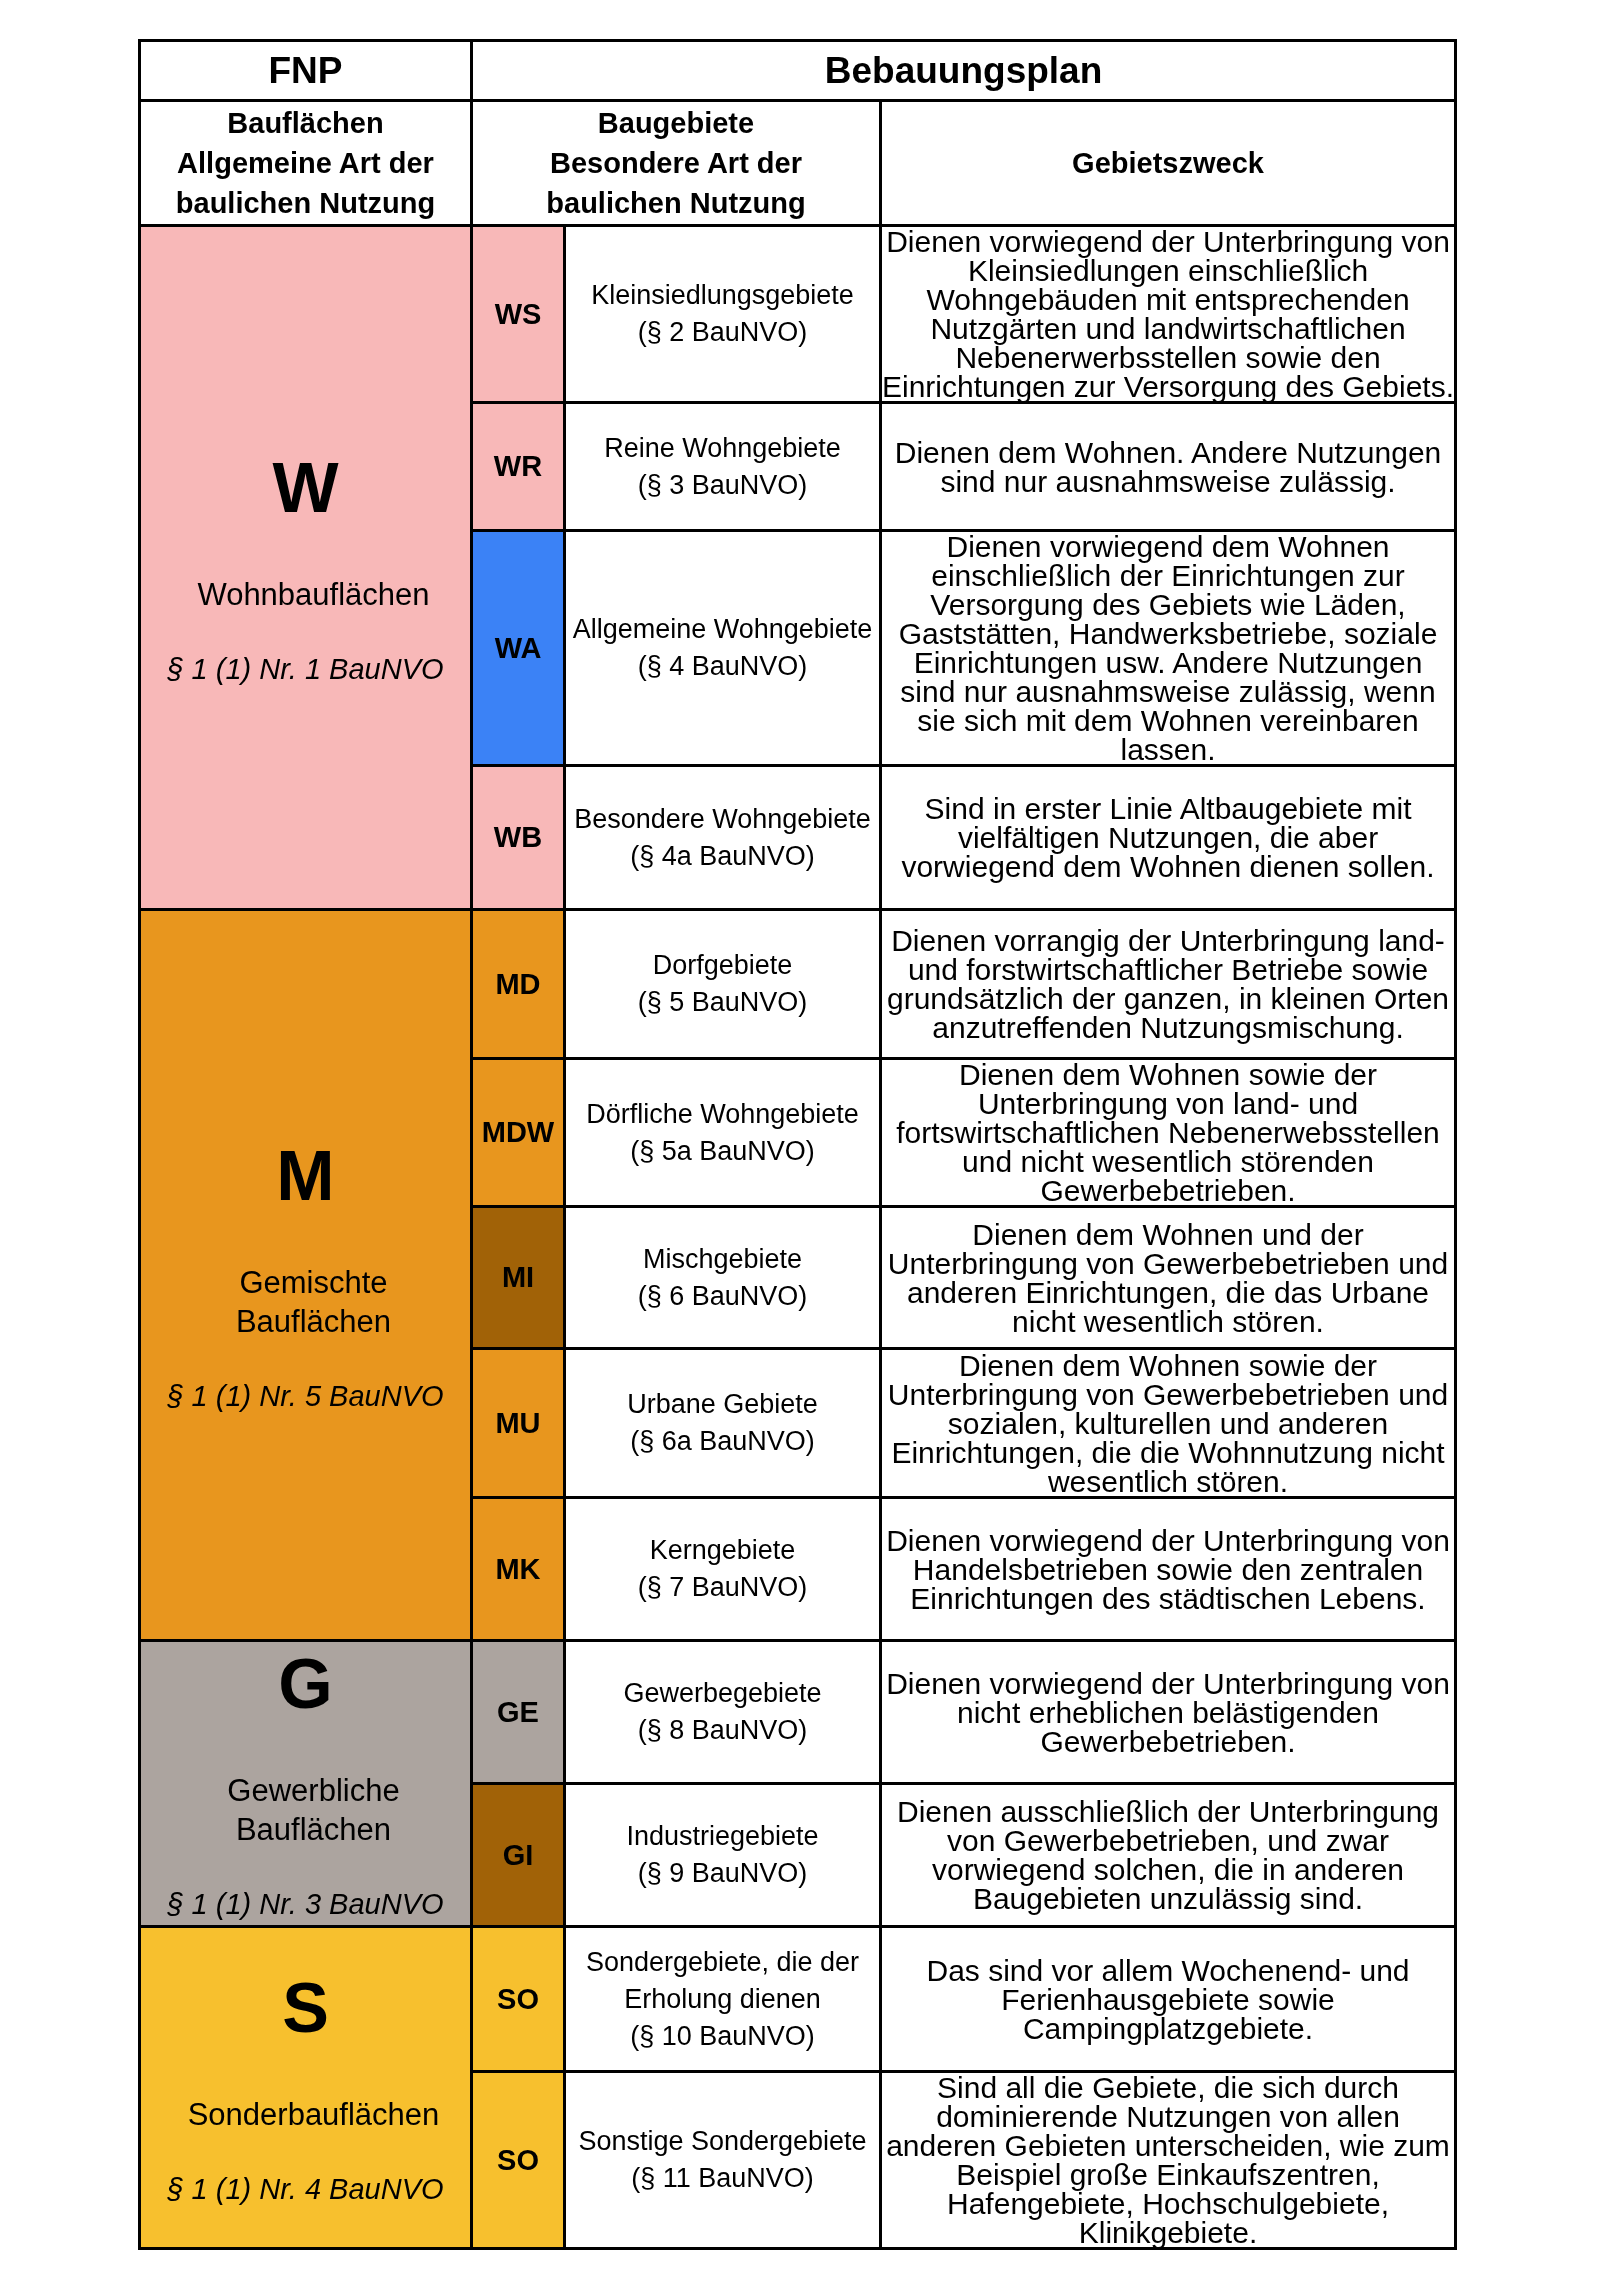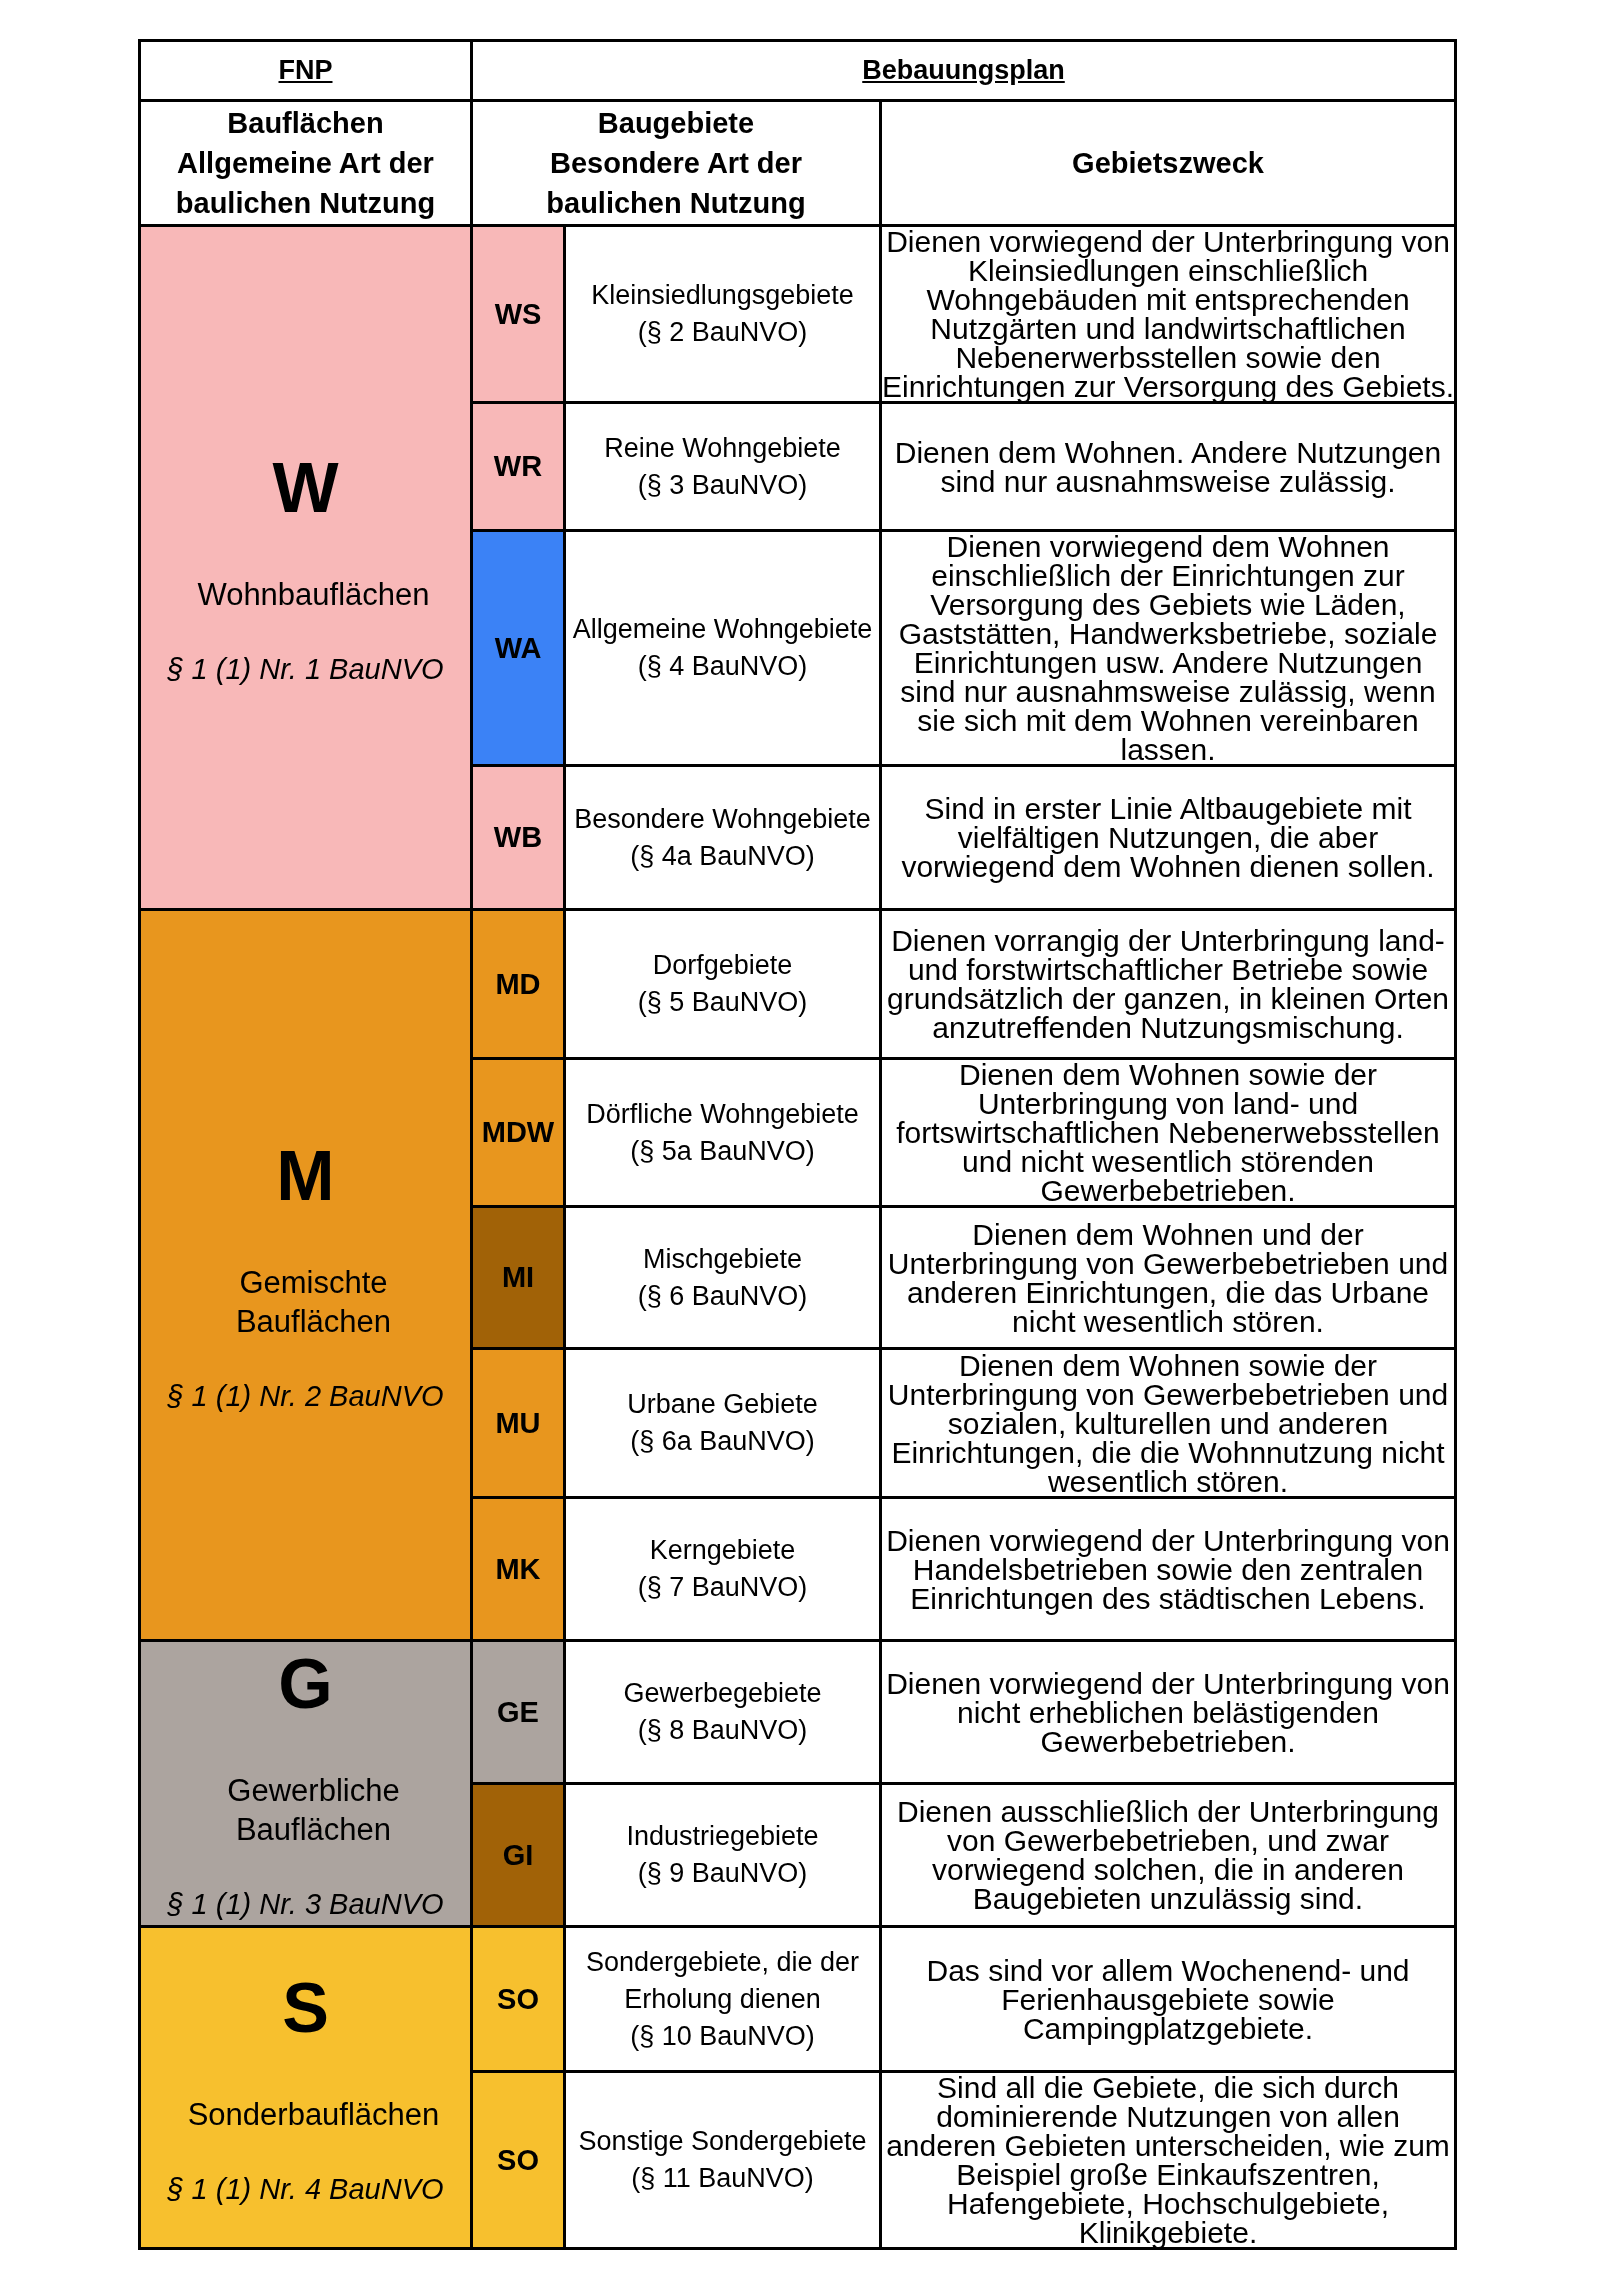--- a/index.html
+++ b/index.html
@@ -18,21 +18,21 @@
   }
   table.land-use td{
     border:3.2px solid #000;
     padding:0;
     vertical-align:middle;
     text-align:center;
     overflow:hidden;
   }
   
   td.h1{
-    font-weight:bold;font-size:27px;text-align:center;vertical-align:middle;text-decoration:underline;
+    font-weight:bold;font-size:37px;text-align:center;vertical-align:middle;
   }
   
   td.h2{
     font-weight:bold;font-size:29px;line-height:40px;
     text-align:left;vertical-align:top;
     padding:6.5px 6.5px 4.9px 6.5px;
     white-space:pre-line;
   }
   
   td.section-cell{vertical-align:middle;text-align:center;}
@@ -119,21 +119,21 @@
       <td class="aname">Besondere Wohngebiete
 (§ 4a BauNVO)</td>
       <td class="desc">Sind in erster Linie Altbaugebiete mit vielfältigen Nutzungen, die aber vorwiegend dem Wohnen dienen sollen.</td>
     </tr>
 
     <tr style="height:149px">
       <td class="section-cell" rowspan="5" style="background-color: rgb(232, 150, 30);">
         <div class="big-letter">M</div>
         <div class="sec-name">Gemischte
 Bauflächen</div>
-        <div class="sec-law">§ 1 (1) Nr. 2 BauNVO</div>
+        <div class="sec-law">§ 1 (1) Nr. 5 BauNVO</div>
       </td>
       <td class="code" style="background-color: rgb(232, 150, 30);">MD</td>
       <td class="aname">Dorfgebiete
 (§ 5 BauNVO)</td>
       <td class="desc">Dienen vorrangig der Unterbringung land- und forstwirtschaftlicher Betriebe sowie grundsätzlich der ganzen, in kleinen Orten anzutreffenden Nutzungsmischung.</td>
     </tr>
     <tr style="height:143px">
       <td class="code" style="background-color: rgb(232, 150, 30);">MDW</td>
       <td class="aname">Dörfliche Wohngebiete
 (§ 5a BauNVO)</td>

